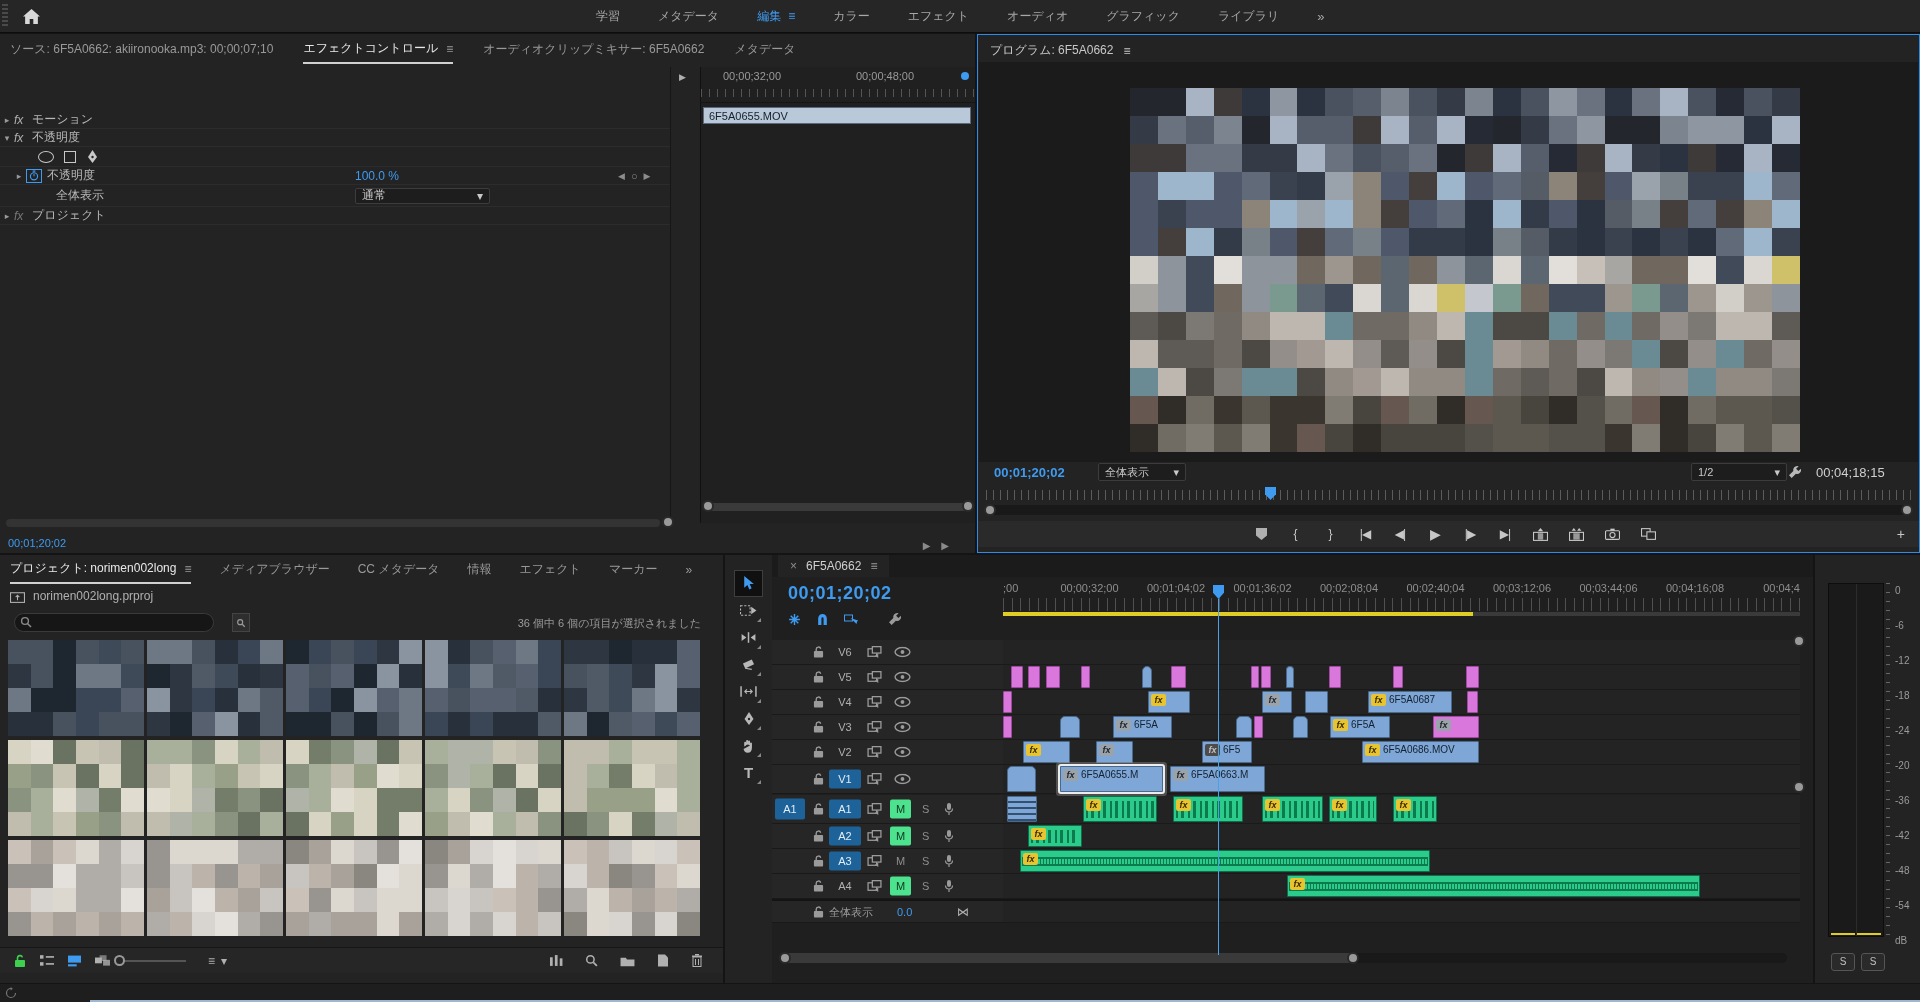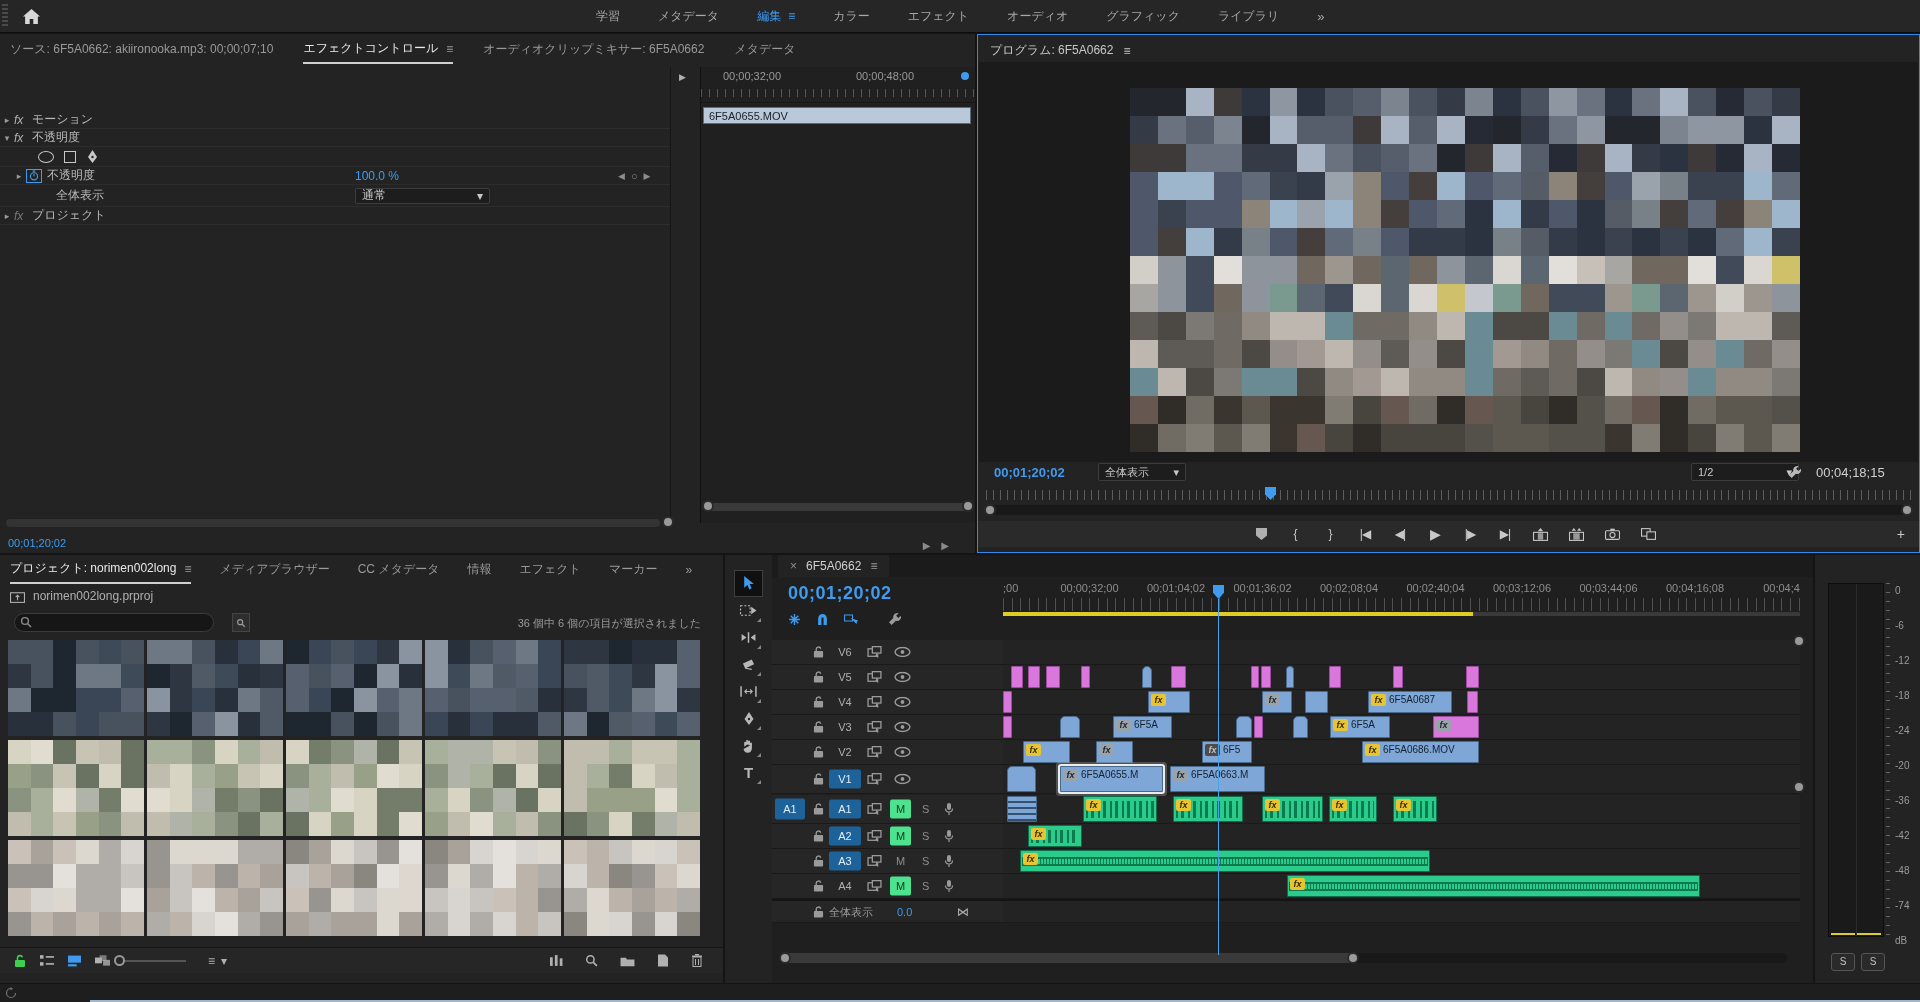--- a/index.html
+++ b/index.html
@@ -54,21 +54,21 @@
   
   #prog-panel{left:977px;top:34px;width:943px;height:519px;background:#232323;border:1px solid #2d8ceb;}
   #prog-title{position:absolute;left:12px;top:7px;color:#c8c8c8;display:flex;gap:10px;align-items:center;}
   #prog-video{position:absolute;left:152px;top:53px;width:670px;height:364px;background:#111;display:grid;}
   #prog-bg{position:absolute;left:1px;top:27px;right:1px;height:400px;background:#1b1b1b;}
   .mosaic{display:grid;width:100%;height:100%;}
   #prog-ctrl{position:absolute;left:0;top:425px;width:100%;height:24px;display:flex;align-items:center;}
   #prog-tc{position:absolute;left:16px;color:#3f9bf0;font-size:13px;font-weight:bold;}
   .mini-dd{position:absolute;height:18px;background:#1d1d1d;border:1px solid #3c3c3c;border-radius:2px;color:#c8c8c8;font-size:11px;display:flex;align-items:center;justify-content:space-between;padding:0 6px;}
   #prog-zoom{left:120px;width:88px;top:3px;}
-  #prog-qual{left:713px;width:108px;top:3px;}
+  #prog-qual{left:713px;width:96px;top:3px;}
   #prog-wrench{position:absolute;left:810px;top:5px;color:#b8b8b8;}
   #prog-dur{position:absolute;left:838px;top:5px;color:#d0d0d0;font-size:13px;}
   #prog-scrub{position:absolute;left:8px;right:8px;top:452px;height:16px;background:repeating-linear-gradient(90deg,#5c5c5c 0 1px,transparent 1px 7px);background-size:100% 10px;background-position:0 3px;background-repeat:repeat-x;}
   .ph-marker{position:absolute;width:11px;height:13px;background:#3f9bf0;clip-path:polygon(0 0,100% 0,100% 55%,50% 100%,0 55%);}
   #prog-scroll{position:absolute;left:8px;right:8px;top:470px;height:10px;background:#191919;border-radius:5px;}
   #prog-transport{position:absolute;left:0;right:0;top:486px;height:26px;background:#2a2a2a;}
   .tr-row{position:absolute;left:278px;display:flex;gap:21px;align-items:center;height:26px;color:#c8c8c8;font-size:12px;}
   .tr-btn{min-width:14px;text-align:center;white-space:nowrap;letter-spacing:-1px;}
   .marker5{width:11px;height:12px;background:#b0b0b0;clip-path:polygon(0 0,100% 0,100% 62%,50% 100%,0 62%);}
   #prog-plus{position:absolute;right:14px;top:5px;color:#c8c8c8;font-size:14px;}
@@ -1692,21 +1692,21 @@
     <div id="meter-scale">
         <span class="lbl" style="top: 8px;">0</span>
         <span class="lbl" style="top: 43px;">-6</span>
         <span class="lbl" style="top: 78px;">-12</span>
         <span class="lbl" style="top: 113px;">-18</span>
         <span class="lbl" style="top: 148px;">-24</span>
         <span class="lbl" style="top: 183px;">-20</span>
         <span class="lbl" style="top: 218px;">-36</span>
         <span class="lbl" style="top: 253px;">-42</span>
         <span class="lbl" style="top: 288px;">-48</span>
-        <span class="lbl" style="top: 323px;">-74</span>
+        <span class="lbl" style="top: 323px;">-54</span>
         <span class="lbl" style="top: 358px;">dB</span>
       </div>
     <span class="solo-btn" style="left:16px;">S</span>
     <span class="solo-btn" style="left:46px;">S</span>
   </section>
 
   <footer id="statusbar" class="abs">
     <span id="status-ic" class="icon-svg">
         <svg width="12" height="12" viewBox="0 0 12 12">
           <path d="M10.5 6A4.5 4.5 0 1 1 6 1.5" fill="none" stroke="currentColor" stroke-width="1.2"></path>

